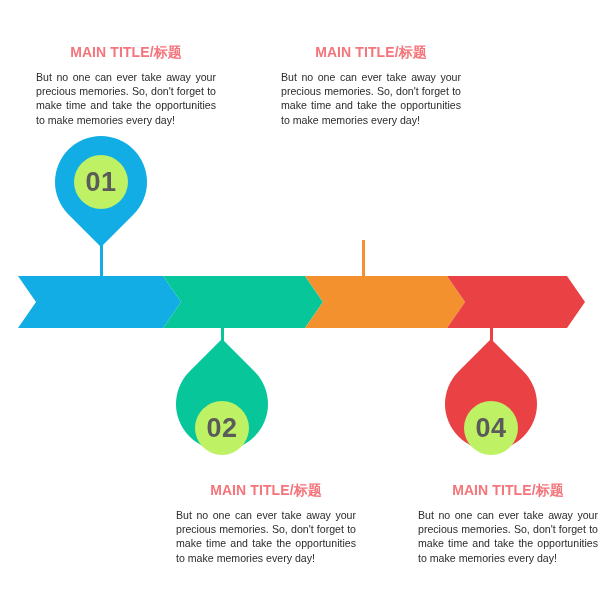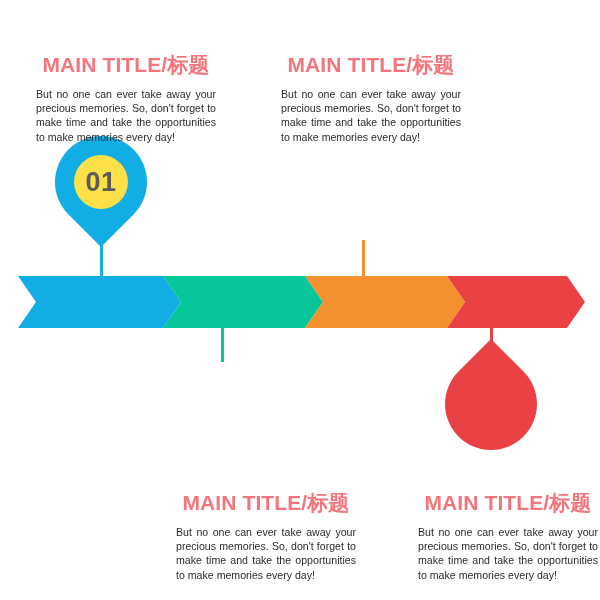--- a/index.html
+++ b/index.html
@@ -19,26 +19,26 @@
     height: 600px;
     background: #ffffff;
   }
 
   
   .text-block {
     position: absolute;
     width: 196px;
   }
   .block-title {
-    font-size: 21px;
+    font-size: 14px;
     font-weight: bold;
     color: #F4757B;
     text-align: center;
     letter-spacing: 0.1px;
-    margin: 7px 0 7px 0;
+    margin: 0 0 7px 0;
     white-space: nowrap;
   }
   .block-body {
     font-size: 10.6px;
     line-height: 14.2px;
     color: #2b2b2b;
     text-align: justify;
     text-justify: inter-word;
     margin: 8px;
   }
@@ -100,21 +100,21 @@
     border-radius: 50% 50% 50% 0;
     transform: rotate(135deg);
   }
   .pin-hole {
     position: absolute;
     left: 19px;
     top: 19px;
     width: 54px;
     height: 54px;
     border-radius: 50%;
-    background: #fde047;
+    background: #bef264;
     display: flex;
     align-items: center;
     justify-content: center;
   }
   .pin.down .pin-hole {
     top: 43px;
   }
   .pin-num {
     font-size: 27px;
     font-weight: bold;
@@ -146,23 +146,32 @@
   <div class="stem" id="stem-4"></div>
 
   <div class="pin up" id="pin-1">
     <div class="pin-shape" style="background:#11ADE4"></div>
     <div class="pin-hole">
       <span class="pin-num">01</span>
     </div>
   </div>
 
 
+  <div class="pin down" id="pin-2">
+    <div class="pin-shape" style="background:#06C69A"></div>
+    <div class="pin-hole">
+      <span class="pin-num">02</span>
+    </div>
+  </div>
 
   <div class="pin down" id="pin-4">
     <div class="pin-shape" style="background:#EA4244"></div>
+    <div class="pin-hole">
+      <span class="pin-num">04</span>
+    </div>
   </div>
 
   <div class="text-block" id="block-1">
     <div class="block-title">MAIN TITLE/标题</div>
     <div class="block-body">But no one can ever take away your precious memories. So, don't forget to make time and take the opportunities to make memories every day!</div>
   </div>
 
   <div class="text-block" id="block-3">
     <div class="block-title">MAIN TITLE/标题</div>
     <div class="block-body">But no one can ever take away your precious memories. So, don't forget to make time and take the opportunities to make memories every day!</div>

